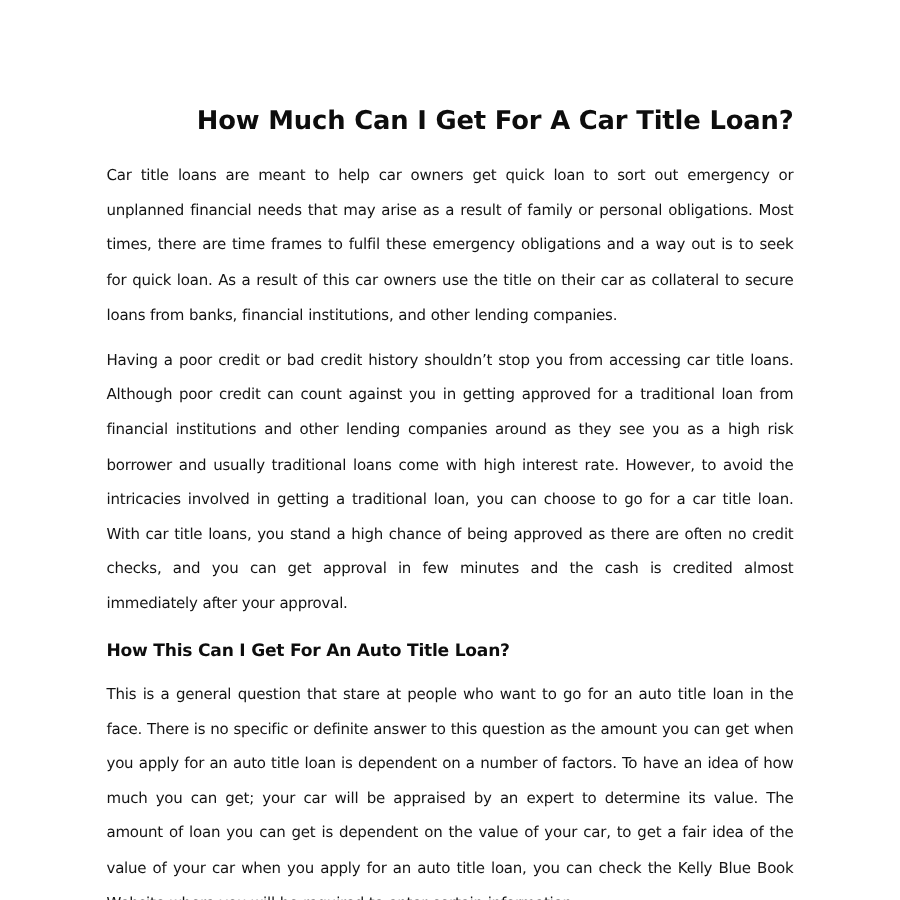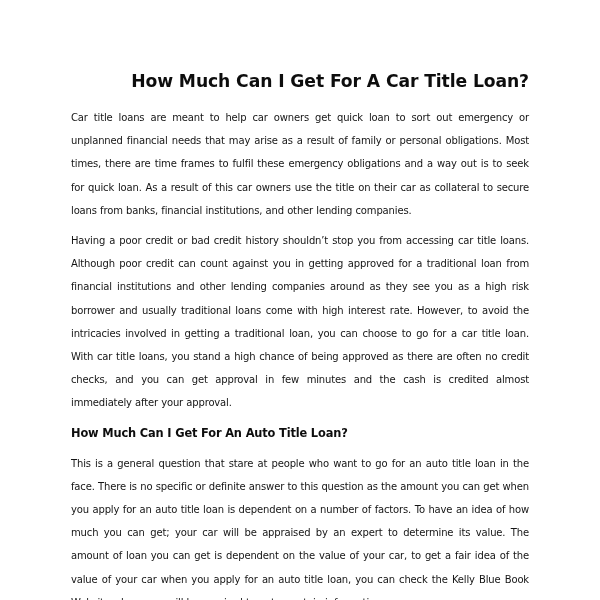--- a/index.html
+++ b/index.html
@@ -50,15 +50,15 @@
     color: #0d0d0d;
   }
 </style>
 </head>
 <body>
 
 <div class="page">
   <h1 class="doc-title">How Much Can I Get For A Car Title Loan?</h1>
   <p class="para">Car title loans are meant to help car owners get quick loan to sort out emergency or unplanned financial needs that may arise as a result of family or personal obligations. Most times, there are time frames to fulfil these emergency obligations and a way out is to seek for quick loan. As a result of this car owners use the title on their car as collateral to secure loans from banks, financial institutions, and other lending companies.</p>
   <p class="para">Having a poor credit or bad credit history shouldn’t stop you from accessing car title loans. Although poor credit can count against you in getting approved for a traditional loan from financial institutions and other lending companies around as they see you as a high risk borrower and usually traditional loans come with high interest rate. However, to avoid the intricacies involved in getting a traditional loan, you can choose to go for a car title loan. With car title loans, you stand a high chance of being approved as there are often no credit checks, and you can get approval in few minutes and the cash is credited almost immediately after your approval.</p>
-  <h2 class="subheading">How Much Can I Get For An Auto Title Loan?</h2>
+  <h2 class="subheading">How This Can I Get For An Auto Title Loan?</h2>
   <p class="para">This is a general question that stare at people who want to go for an auto title loan in the face. There is no specific or definite answer to this question as the amount you can get when you apply for an auto title loan is dependent on a number of factors. To have an idea of how much you can get; your car will be appraised by an expert to determine its value. The amount of loan you can get is dependent on the value of your car, to get a fair idea of the value of your car when you apply for an auto title loan, you can check the Kelly Blue Book Website where you will be required to enter certain information</p>
 </div>
 
 </body></html>

